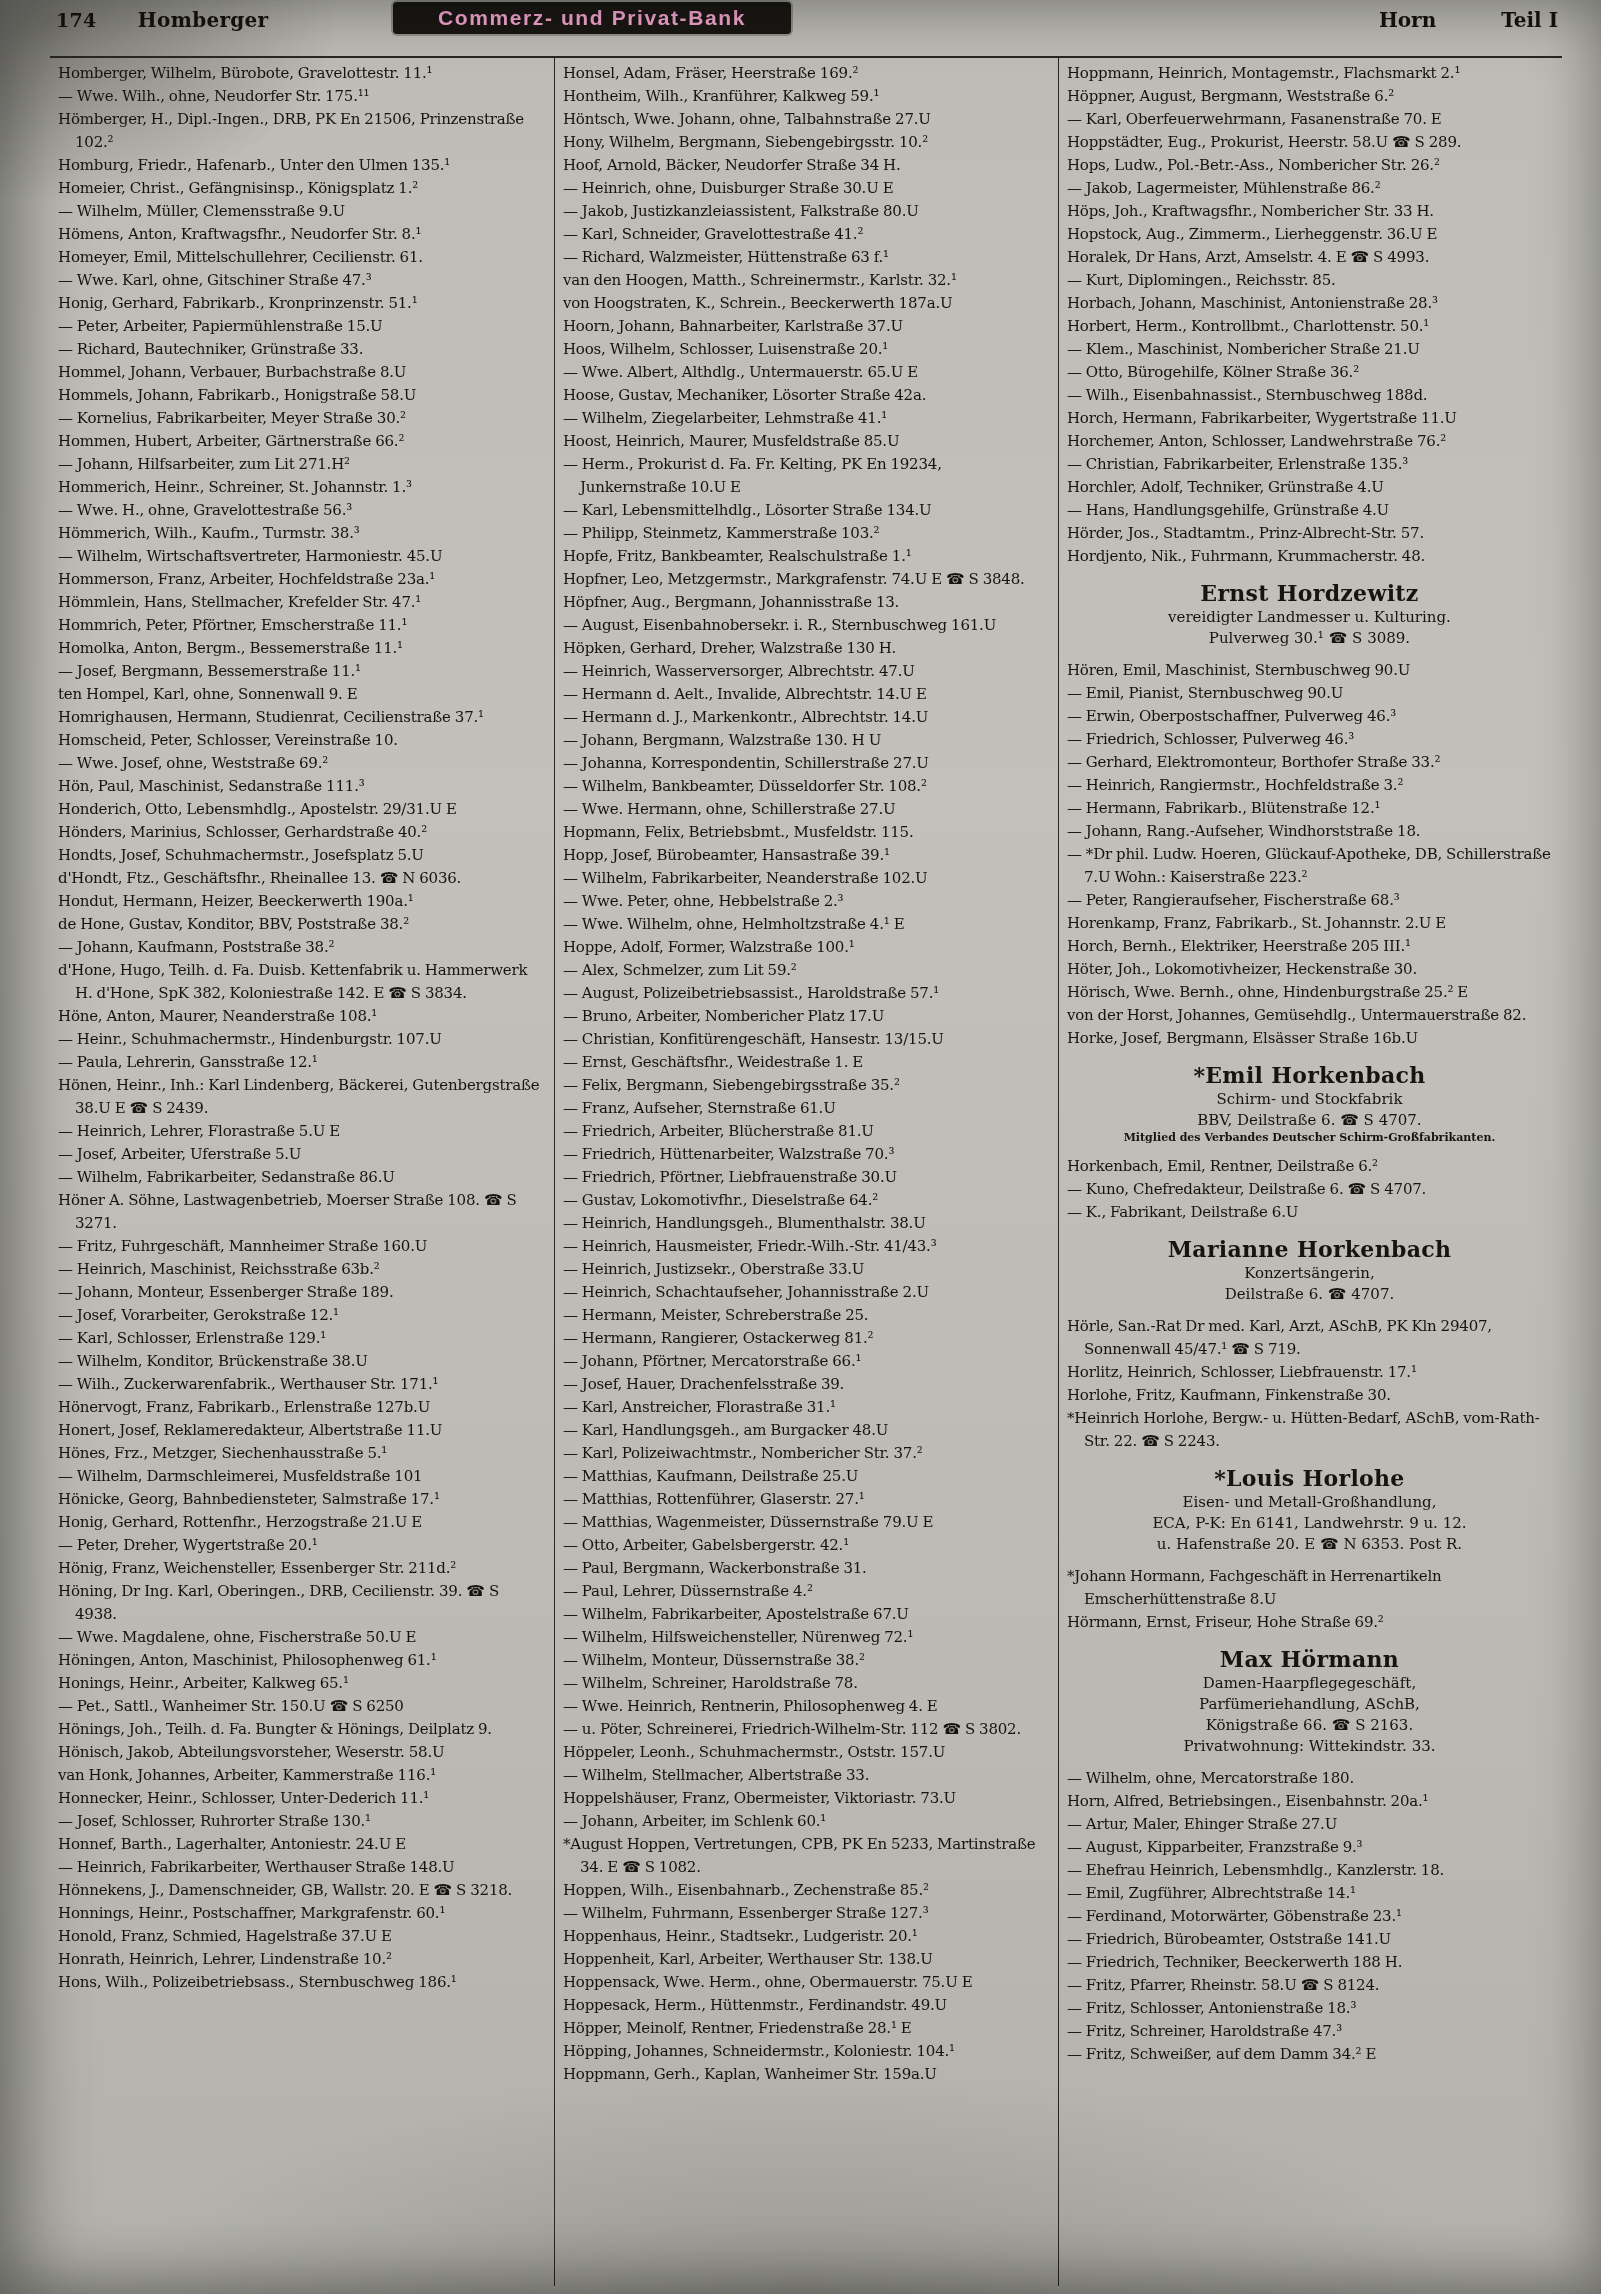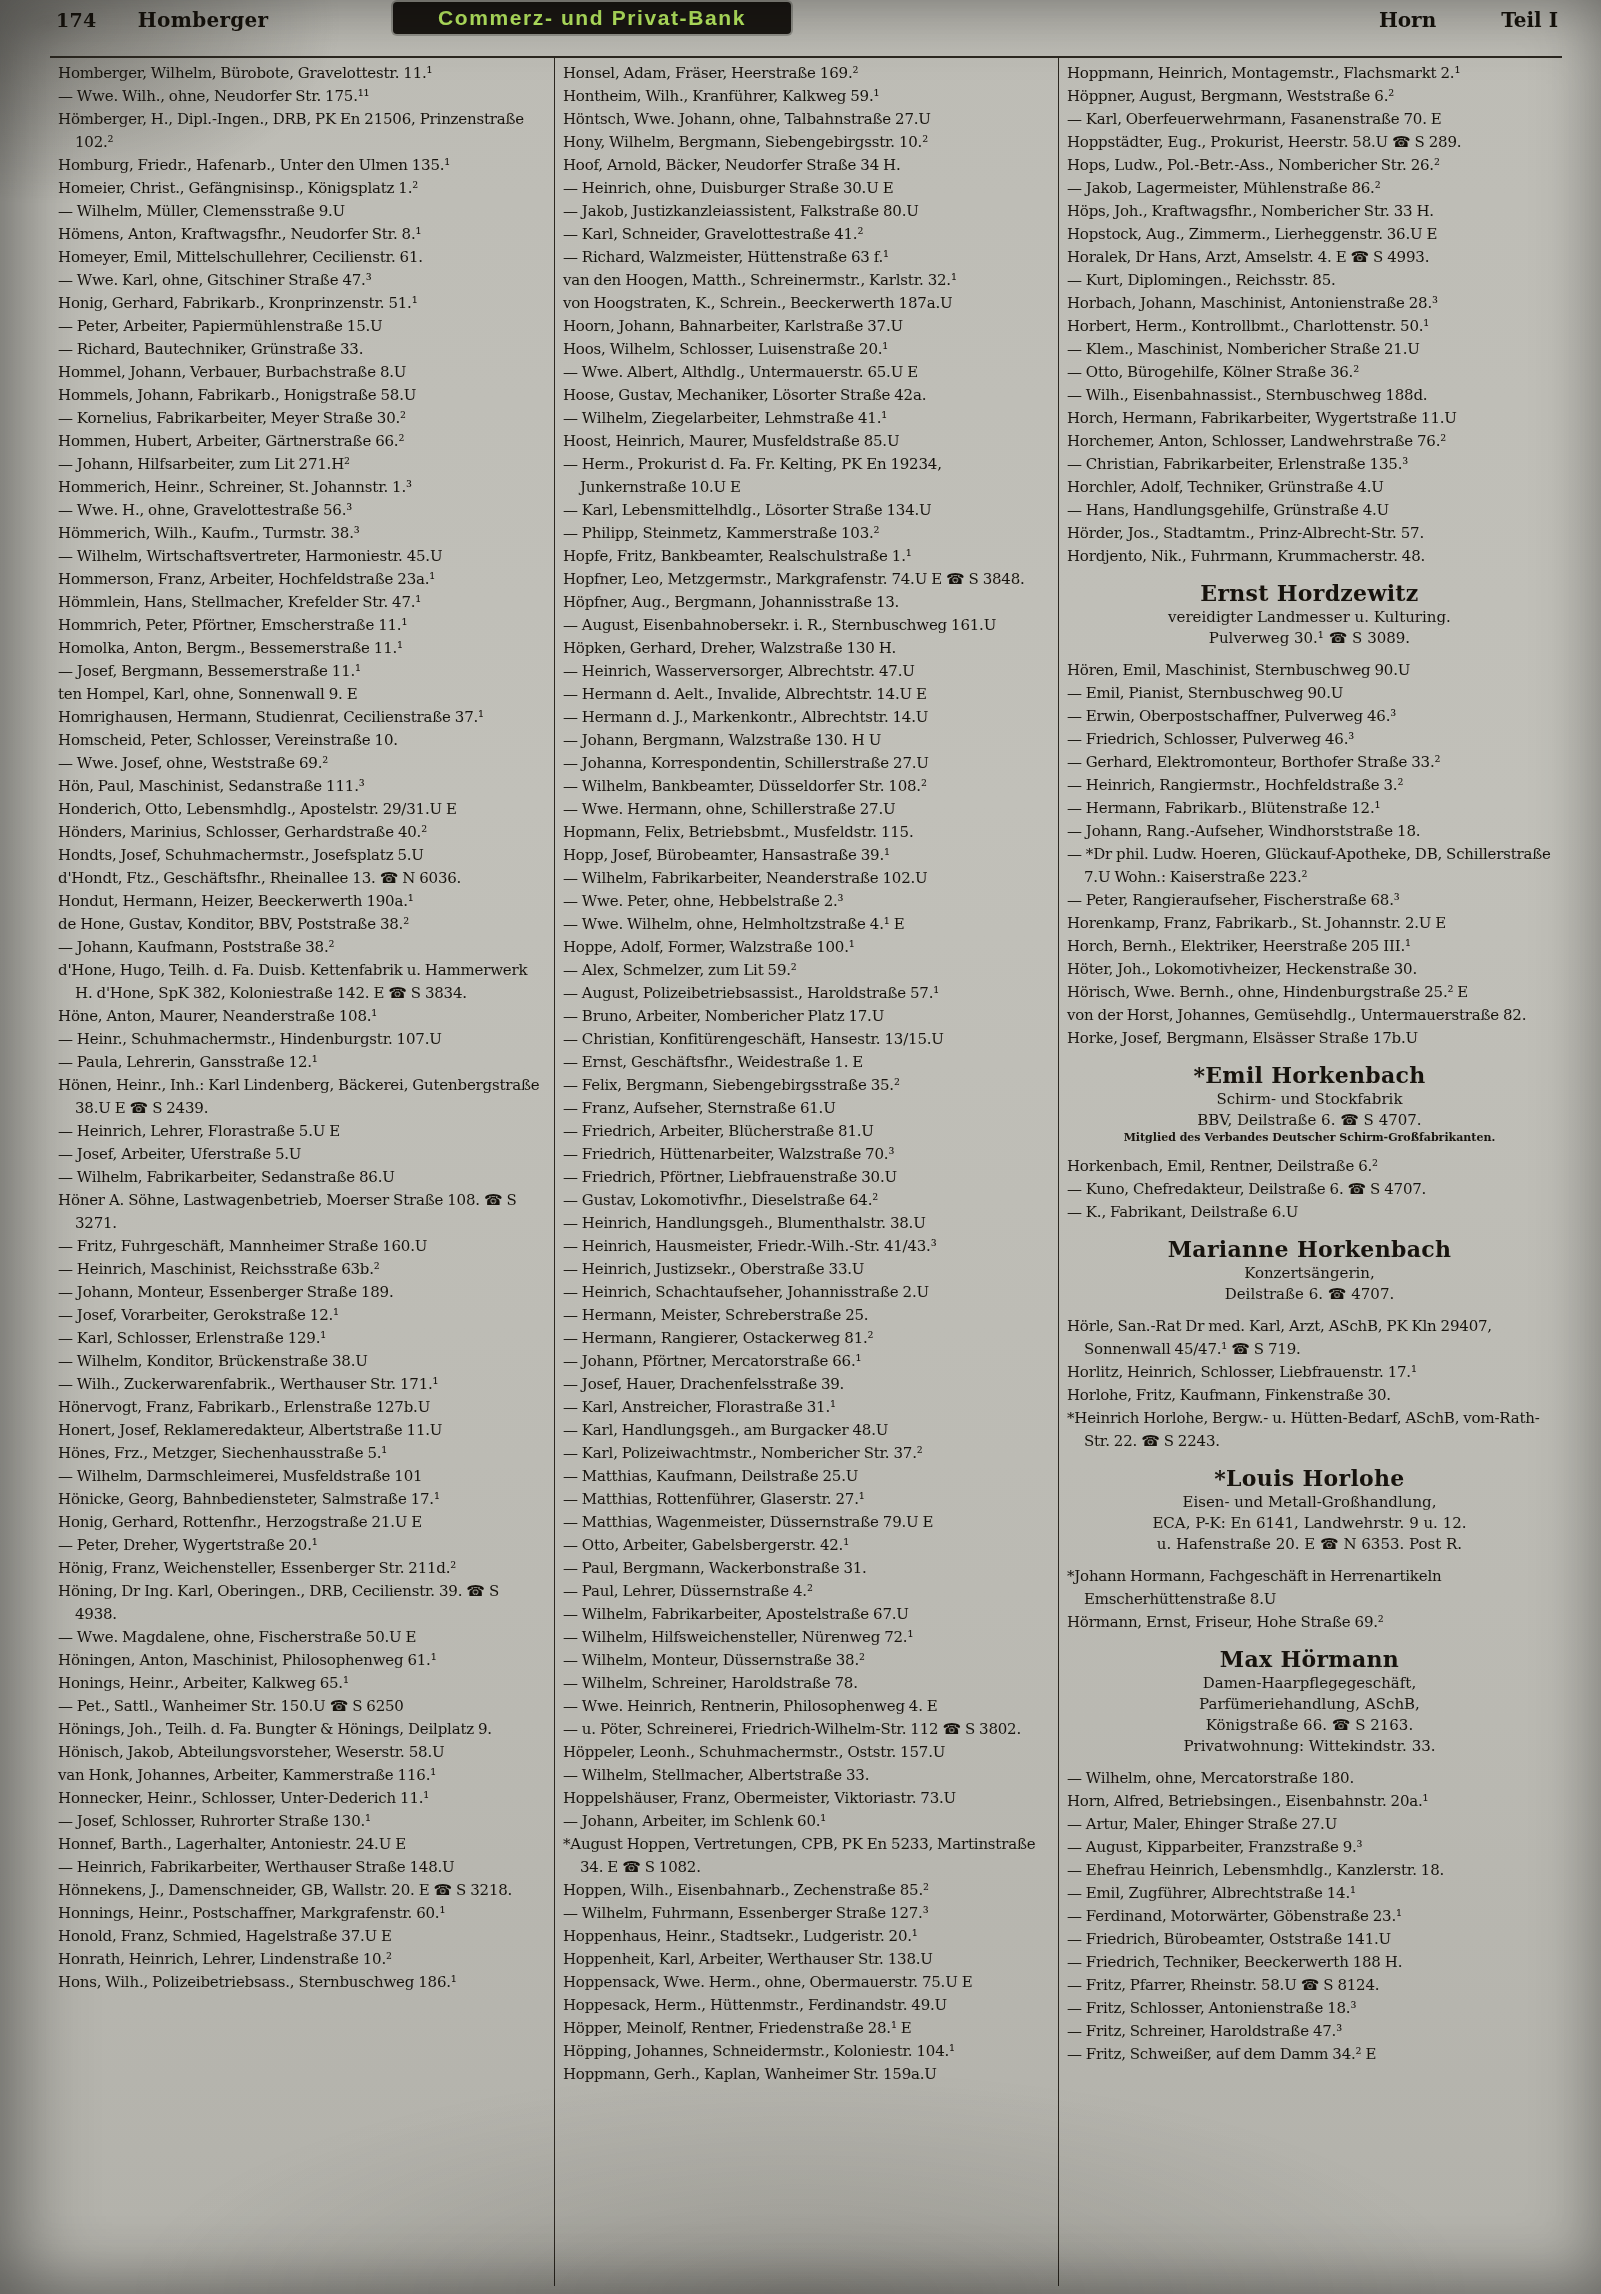--- a/index.html
+++ b/index.html
@@ -16,21 +16,21 @@
   .vignette{
     position:absolute;inset:0;pointer-events:none;
     box-shadow: inset 28px 6px 70px rgba(0,0,0,.33), inset -14px -18px 60px rgba(0,0,0,.22);
   }
   
   header{position:absolute;top:0;left:50px;right:40px;height:38px;}
   .h-left{position:absolute;left:6px;top:8px;font-size:20px;font-weight:bold;letter-spacing:0.3px;}
   .h-left .pgnum{margin-right:34px;font-size:19px;}
   .banner{
     position:absolute;left:343px;top:2px;width:398px;height:32px;
-    background:#1b1814;color:#bef264;
+    background:#1b1814;color:#f9a8d4;
     font-family:"Liberation Sans", sans-serif;font-weight:bold;font-size:21px;
     letter-spacing:1.6px;display:flex;align-items:center;justify-content:center;
     border-radius:4px;box-shadow:0 0 0 2px rgba(20,18,14,.25);
   }
   .h-right{position:absolute;right:4px;top:8px;font-size:20px;font-weight:bold;}
   .h-right .part{margin-left:58px;}
   .rule{position:absolute;top:56px;left:50px;right:40px;border-top:2px solid #2b2720;}
   
   .cols{
     position:absolute;top:58px;left:50px;right:40px;bottom:8px;
@@ -278,21 +278,21 @@
         <p class="entry">— Heinrich, Rangiermstr., Hochfeldstraße 3.²</p>
         <p class="entry">— Hermann, Fabrikarb., Blütenstraße 12.¹</p>
         <p class="entry">— Johann, Rang.-Aufseher, Windhorststraße 18.</p>
         <p class="entry">— *Dr phil. Ludw. Hoeren, Glückauf-Apotheke, DB, Schillerstraße 7.U  Wohn.: Kaiserstraße 223.²</p>
         <p class="entry">— Peter, Rangieraufseher, Fischerstraße 68.³</p>
         <p class="entry">Horenkamp, Franz, Fabrikarb., St. Johannstr. 2.U E</p>
         <p class="entry">Horch, Bernh., Elektriker, Heerstraße 205 III.¹</p>
         <p class="entry">Höter, Joh., Lokomotivheizer, Heckenstraße 30.</p>
         <p class="entry">Hörisch, Wwe. Bernh., ohne, Hindenburgstraße 25.² E</p>
         <p class="entry">von der Horst, Johannes, Gemüsehdlg., Untermauerstraße 82.</p>
-        <p class="entry">Horke, Josef, Bergmann, Elsässer Straße 17b.U</p>
+        <p class="entry">Horke, Josef, Bergmann, Elsässer Straße 16b.U</p>
         <div class="ad">
           <div class="ad-title">*Emil Horkenbach</div>
           <div class="ad-line">Schirm- und Stockfabrik</div>
           <div class="ad-line">BBV, Deilstraße 6.  ☎ S 4707.</div>
           <div class="ad-small">Mitglied des Verbandes Deutscher Schirm-Großfabrikanten.</div>
         </div>
         <p class="entry">Horkenbach, Emil, Rentner, Deilstraße 6.²</p>
         <p class="entry">— Kuno, Chefredakteur, Deilstraße 6. ☎ S 4707.</p>
         <p class="entry">— K., Fabrikant, Deilstraße 6.U</p>
         <div class="ad">

